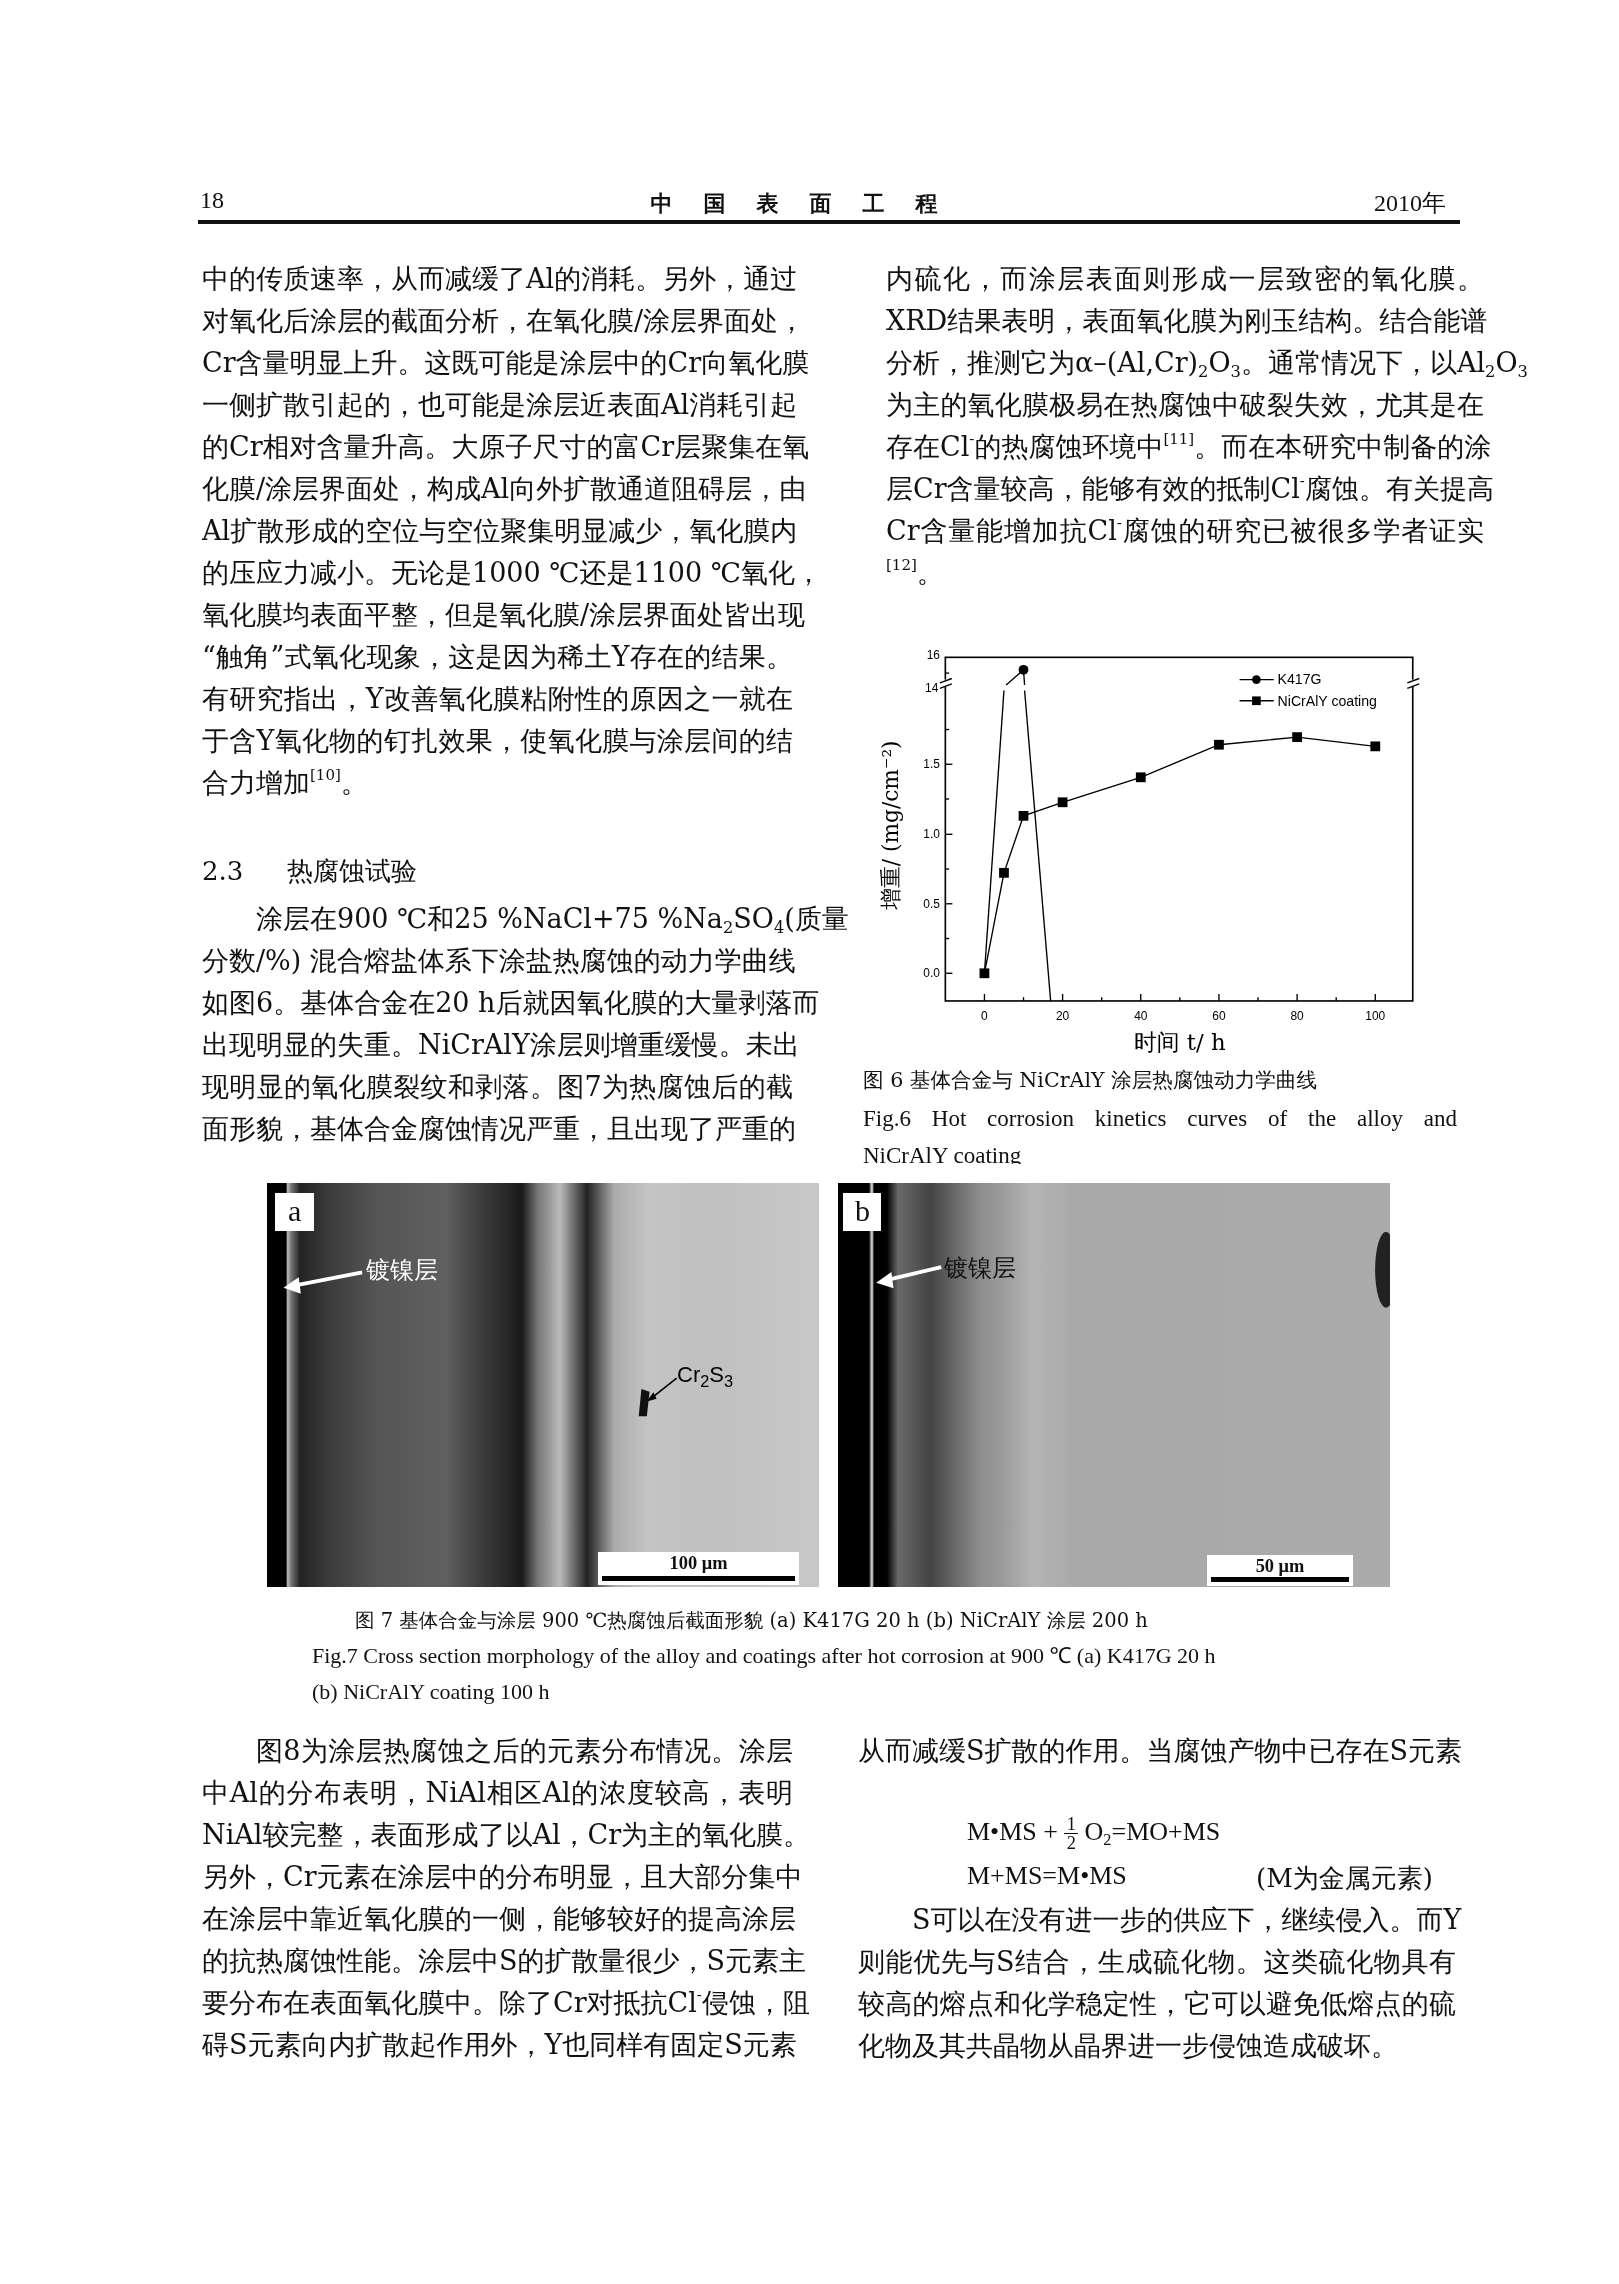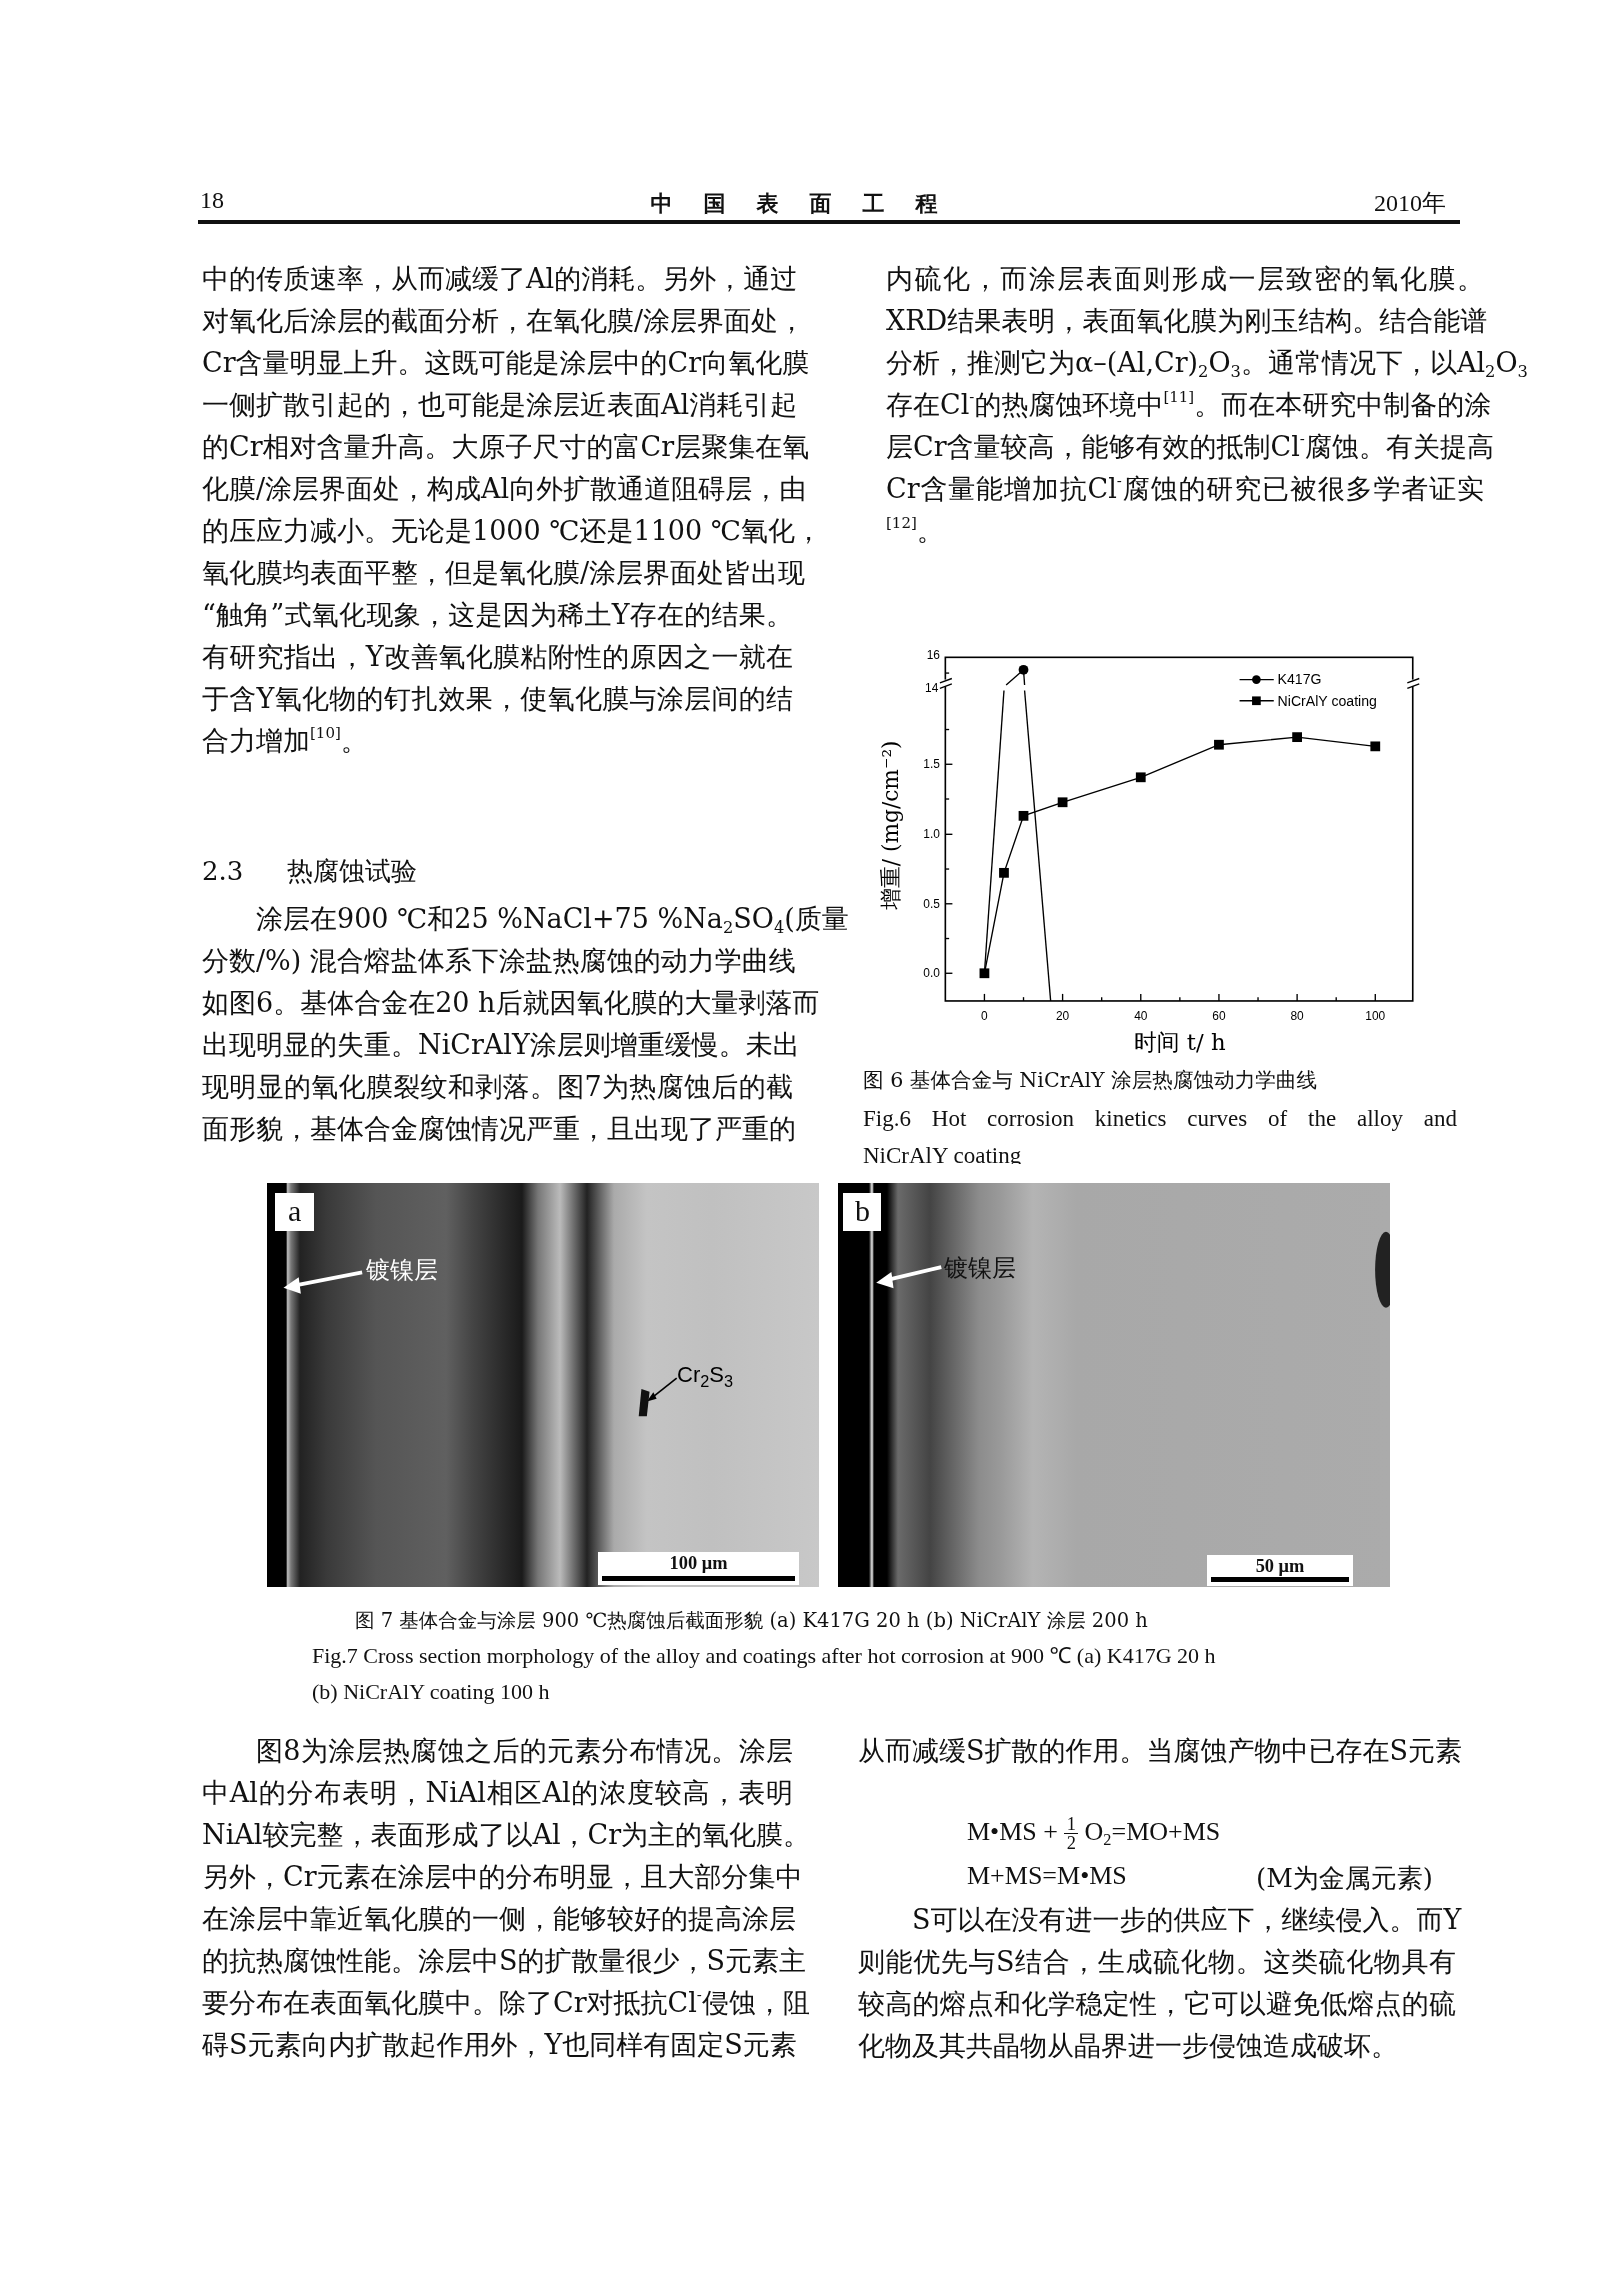--- a/index.html
+++ b/index.html
@@ -32,20 +32,21 @@
 <div class="abs hdr" style="right:173px;">2010年</div>
 <div class="abs rule"></div>
 
 <div class="abs col" style="left:202px; top:258px; width:591px;">
   <span class="ln">中的传质速率，从而减缓了Al的消耗。另外，通过</span>
   <span class="ln">对氧化后涂层的截面分析，在氧化膜/涂层界面处，</span>
   <span class="ln">Cr含量明显上升。这既可能是涂层中的Cr向氧化膜</span>
   <span class="ln">一侧扩散引起的，也可能是涂层近表面Al消耗引起</span>
   <span class="ln">的Cr相对含量升高。大原子尺寸的富Cr层聚集在氧</span>
   <span class="ln">化膜/涂层界面处，构成Al向外扩散通道阻碍层，由</span>
+  <span class="ln">Al扩散形成的空位与空位聚集明显减少，氧化膜内</span>
   <span class="ln">的压应力减小。无论是1000 ℃还是1100 ℃氧化，</span>
   <span class="ln">氧化膜均表面平整，但是氧化膜/涂层界面处皆出现</span>
   <span class="ln">“触角”式氧化现象，这是因为稀土Y存在的结果。</span>
   <span class="ln">有研究指出，Y改善氧化膜粘附性的原因之一就在</span>
   <span class="ln">于含Y氧化物的钉扎效果，使氧化膜与涂层间的结</span>
   <span class="ln last"><span>合力增加</span><sup>[10]</sup><span>。</span></span>
 </div>
 
 <div class="abs sec" style="left:202px; top:854px;">
   <span>2.3</span>
@@ -59,20 +60,21 @@
   <span class="ln">如图6。基体合金在20 h后就因氧化膜的大量剥落而</span>
   <span class="ln">出现明显的失重。NiCrAlY涂层则增重缓慢。未出</span>
   <span class="ln">现明显的氧化膜裂纹和剥落。图7为热腐蚀后的截</span>
   <span class="ln">面形貌，基体合金腐蚀情况严重，且出现了严重的</span>
 </div>
 
 <div class="abs col" style="left:858px; top:258px; width:598px;margin-left:28px;">
   <span class="ln">内硫化，而涂层表面则形成一层致密的氧化膜。</span>
   <span class="ln">XRD结果表明，表面氧化膜为刚玉结构。结合能谱</span>
   <span class="ln"><span>分析，推测它为α–(Al,Cr)</span><sub>2</sub><span>O</span><sub>3</sub><span>。通常情况下，以Al</span><sub>2</sub><span>O</span><sub>3</sub></span>
+  <span class="ln">为主的氧化膜极易在热腐蚀中破裂失效，尤其是在</span>
   <span class="ln"><span>存在Cl</span><sup>-</sup><span>的热腐蚀环境中</span><sup>[11]</sup><span>。而在本研究中制备的涂</span></span>
   <span class="ln"><span>层Cr含量较高，能够有效的抵制Cl</span><sup>-</sup><span>腐蚀。有关提高</span></span>
   <span class="ln"><span>Cr含量能增加抗Cl</span><sup>-</sup><span>腐蚀的研究已被很多学者证实</span></span>
   <span class="ln last"><sup>[12]</sup><span>。</span></span>
 </div>
 
 <svg class="abs" style="left:846px; top:635px;" width="608" height="429" viewBox="1560 1170 1120 790">
   <g font-family="Liberation Sans, sans-serif" fill="#000">
 
     <rect x="1743" y="1211" width="861" height="633" fill="none" stroke="#000" stroke-width="3"></rect>

